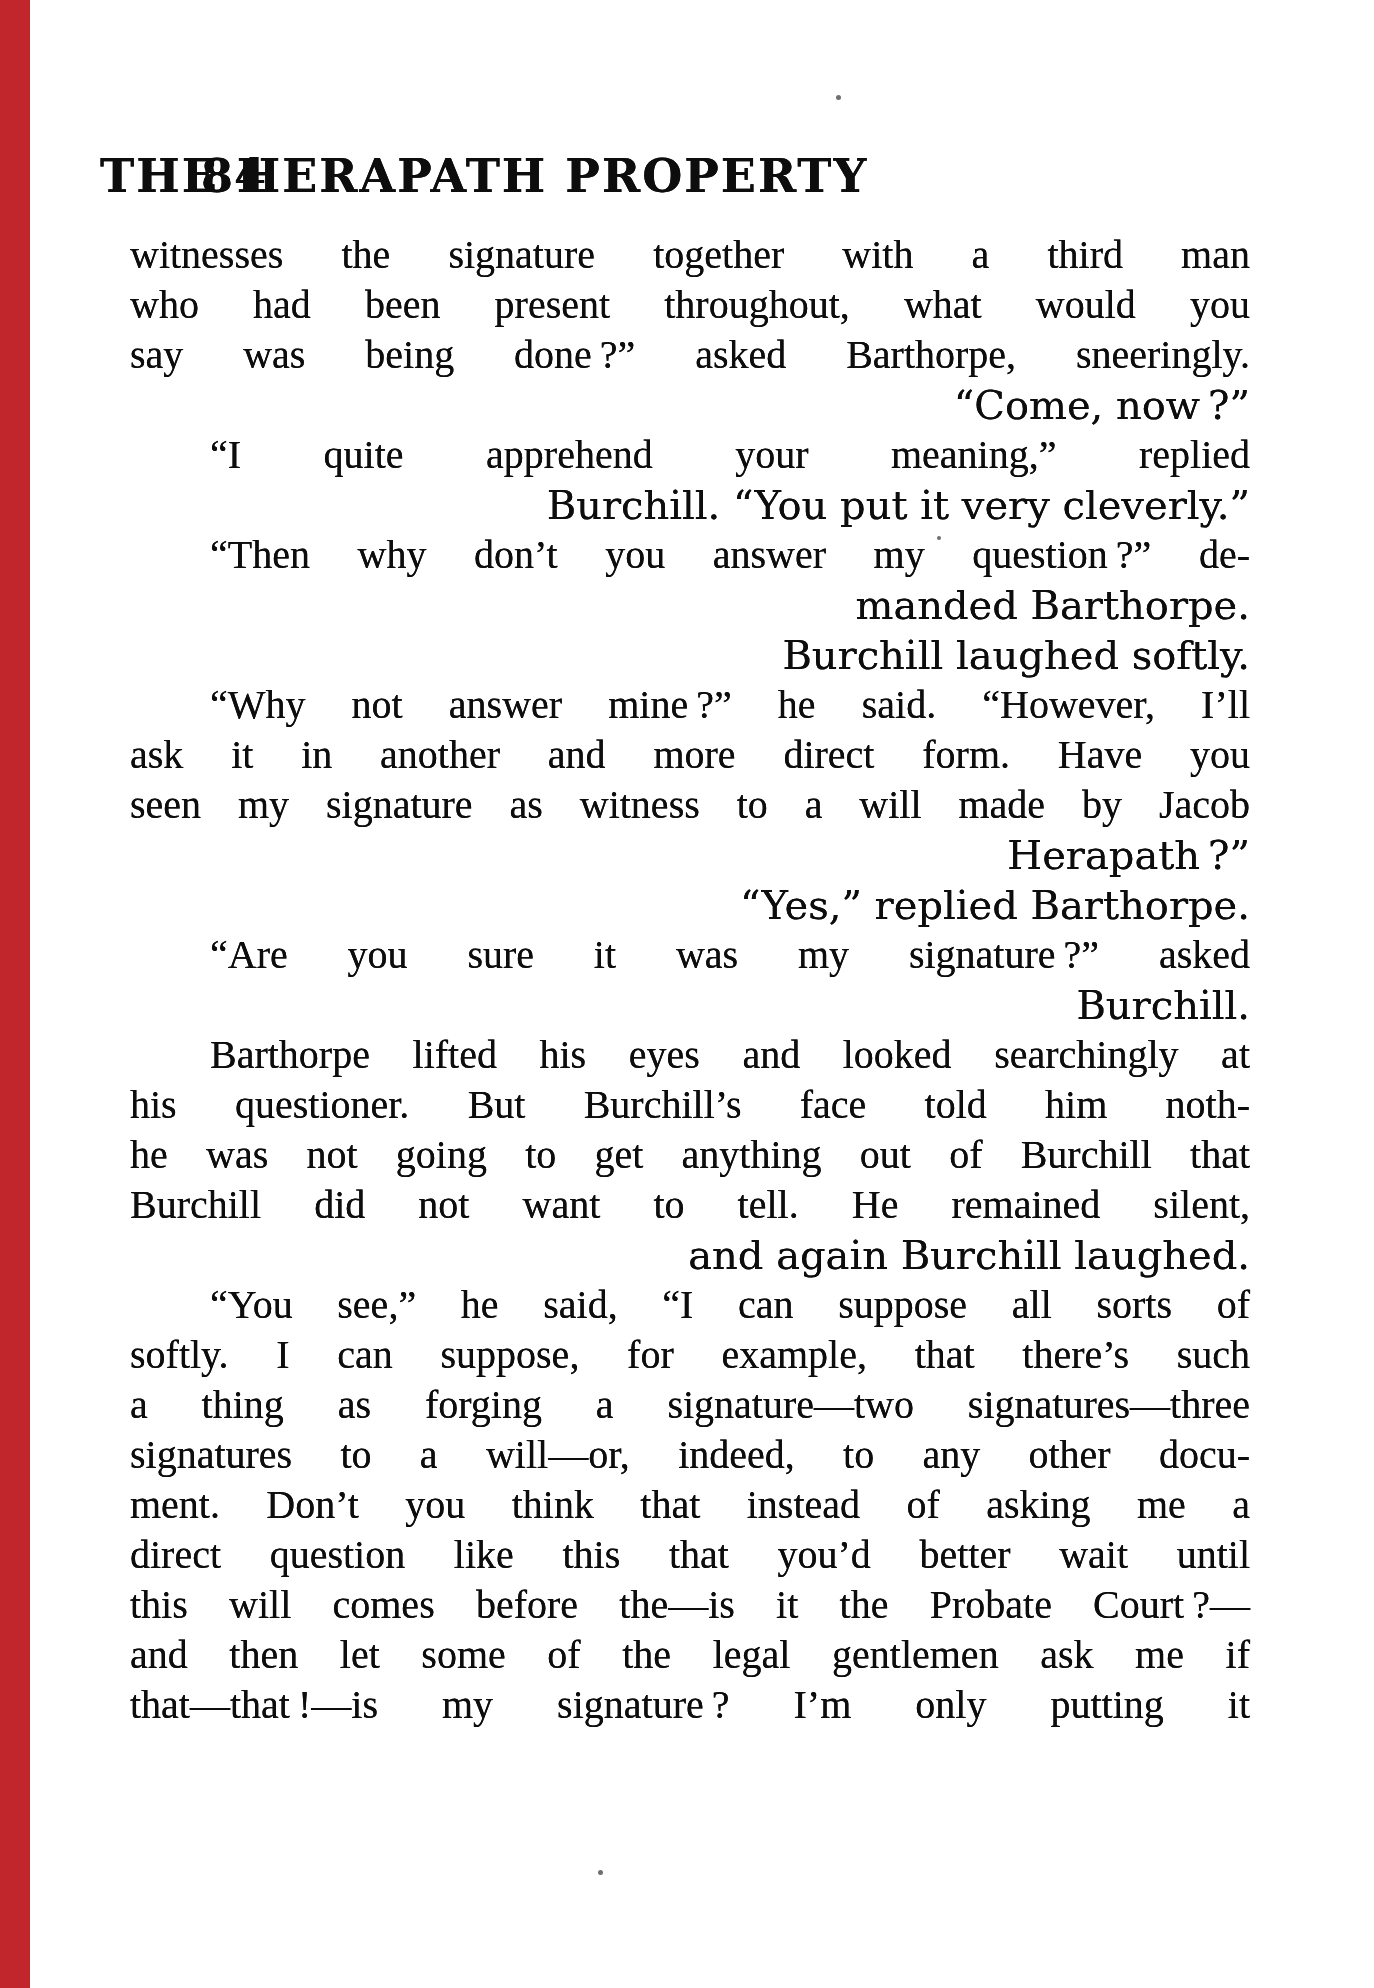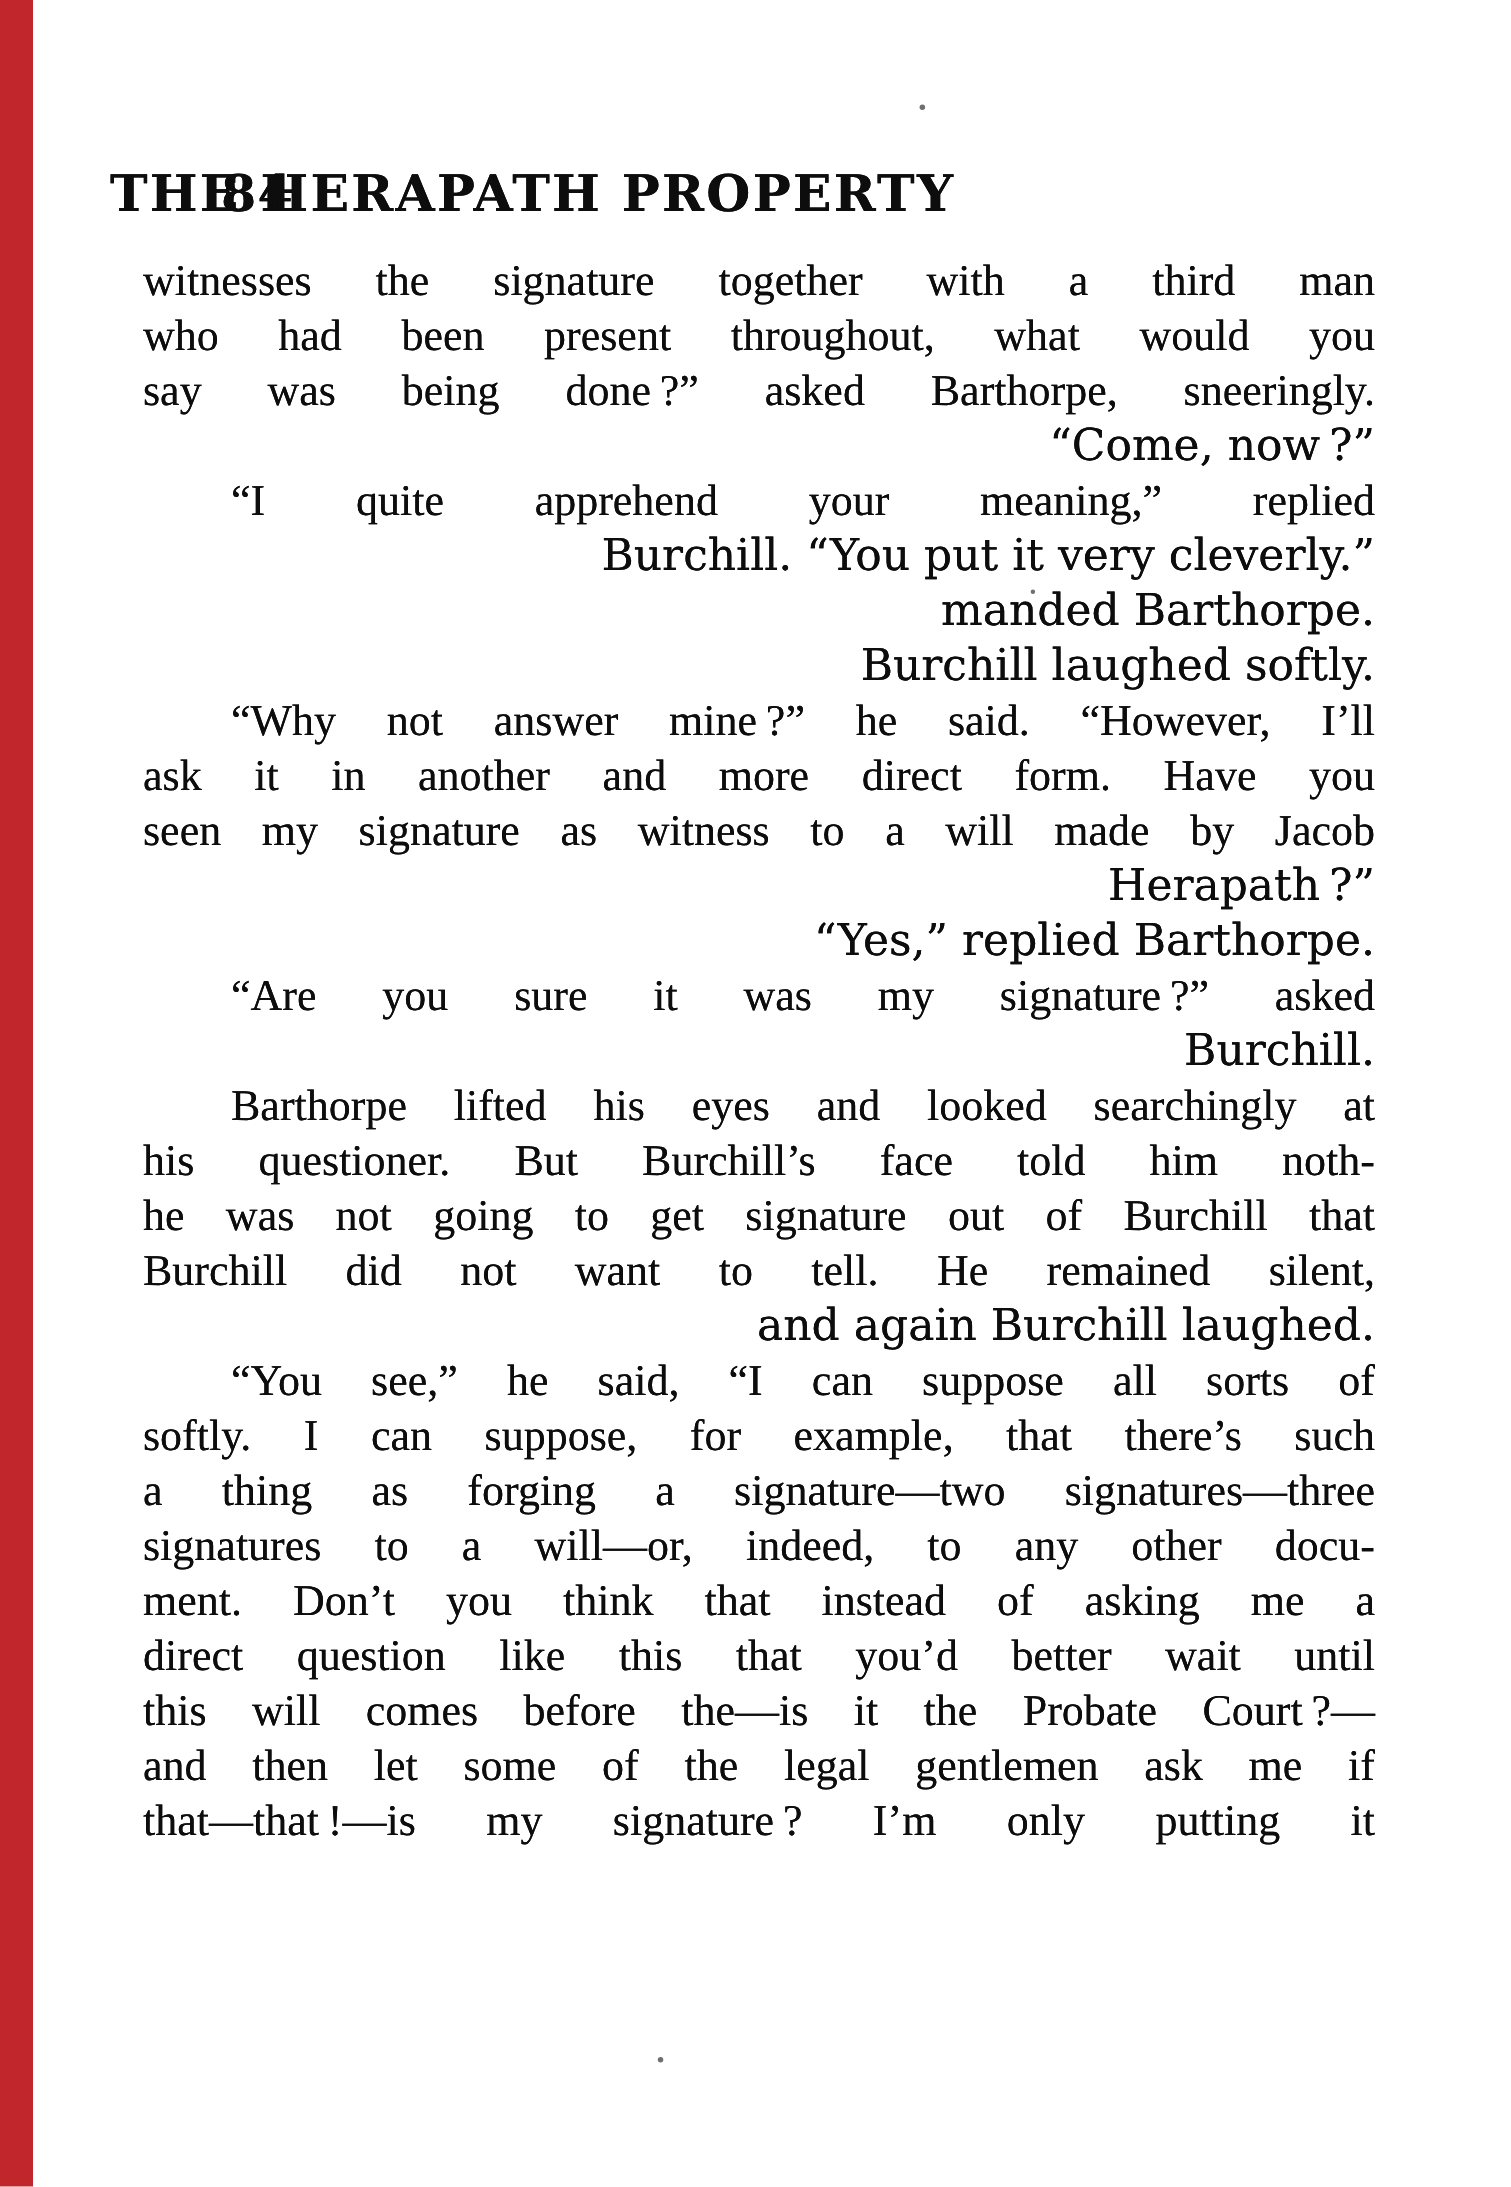--- a/index.html
+++ b/index.html
@@ -84,32 +84,33 @@
     <div class="title">THE HERAPATH PROPERTY</div>
   </div>
 
   <div class="textblock">
       <div class="line j">witnesses the signature together with a third man</div>
       <div class="line j">who had been present throughout, what would you</div>
       <div class="line j">say was being done ?” asked Barthorpe, sneeringly.</div>
       <div class="line">“Come, now ?”</div>
       <div class="line j in">“I quite apprehend your meaning,” replied</div>
       <div class="line">Burchill. “You put it very cleverly.”</div>
+      <div class="line j in">“Then why don’t you answer my question ?” de-</div>
       <div class="line">manded Barthorpe.</div>
       <div class="line in">Burchill laughed softly.</div>
       <div class="line j in">“Why not answer mine ?” he said. “However, I’ll</div>
       <div class="line j">ask it in another and more direct form. Have you</div>
       <div class="line j">seen my signature as witness to a will made by Jacob</div>
       <div class="line">Herapath ?”</div>
       <div class="line in">“Yes,” replied Barthorpe.</div>
       <div class="line j in">“Are you sure it was my signature ?” asked</div>
       <div class="line">Burchill.</div>
       <div class="line j in">Barthorpe lifted his eyes and looked searchingly at</div>
       <div class="line j">his questioner. But Burchill’s face told him noth-</div>
-      <div class="line j">he was not going to get signature out of Burchill that</div>
+      <div class="line j">he was not going to get anything out of Burchill that</div>
       <div class="line j">Burchill did not want to tell. He remained silent,</div>
       <div class="line">and again Burchill laughed.</div>
       <div class="line j in">“You see,” he said, “I can suppose all sorts of</div>
       <div class="line j">softly. I can suppose, for example, that there’s such</div>
       <div class="line j">a thing as forging a signature—two signatures—three</div>
       <div class="line j">signatures to a will—or, indeed, to any other docu-</div>
       <div class="line j">ment. Don’t you think that instead of asking me a</div>
       <div class="line j">direct question like this that you’d better wait until</div>
       <div class="line j">this will comes before the—is it the Probate Court ?—</div>
       <div class="line j">and then let some of the legal gentlemen ask me if</div>

